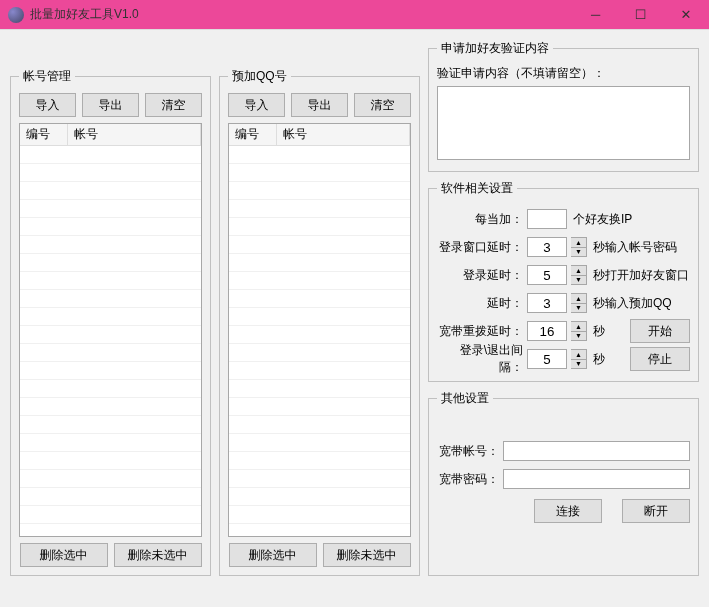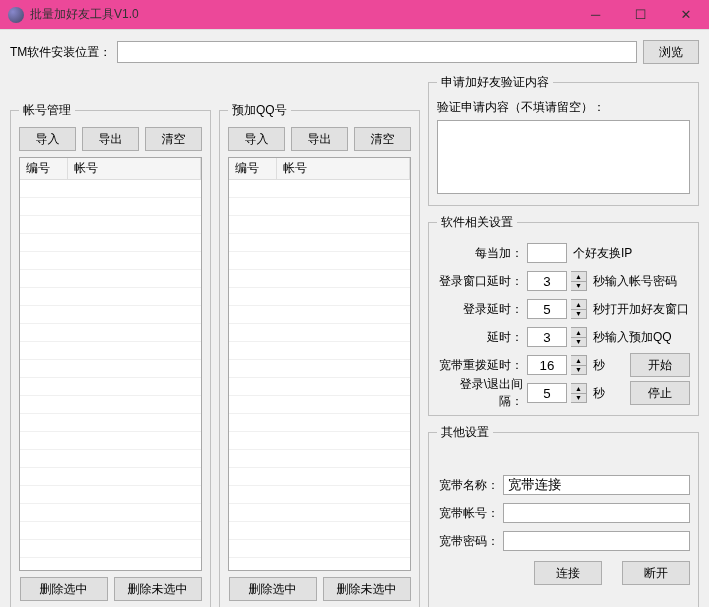--- a/index.html
+++ b/index.html
@@ -205,25 +205,20 @@
   <div class="title">批量加好友工具V1.0</div>
   <div class="winbtns">
     <div class="winbtn">─</div>
     <div class="winbtn">☐</div>
     <div class="winbtn close">✕</div>
   </div>
 </div>
 
 <div class="content">
 
-  <div class="row-path">
-    <label>TM软件安装位置：</label>
-    <input type="text" value="" style="">
-    <button style="width:56px">浏览</button>
-  </div>
 
   <div class="cols">
 
     <fieldset class="leftcol">
       <legend>帐号管理</legend>
       <div class="btnrow">
         <button>导入</button>
         <button>导出</button>
         <button>清空</button>
       </div>
@@ -327,24 +322,20 @@
             </div>
           <span class="aftertxt">秒</span>
           <button class="sidebtn">停止</button>
         </div>
       </fieldset>
 
       <fieldset class="fs-other">
         <legend>其他设置</legend>
         <div style="height:22px"></div>
         <div class="other-row">
-          <span class="lbl">宽带名称：</span>
-          <input type="text" value="宽带连接" style="">
-        </div>
-        <div class="other-row">
           <span class="lbl">宽带帐号：</span>
           <input type="text" value="" style="">
         </div>
         <div class="other-row">
           <span class="lbl">宽带密码：</span>
           <input type="text" value="" style="">
         </div>
         <div class="other-btns">
           <button>连接</button>
           <button>断开</button>

